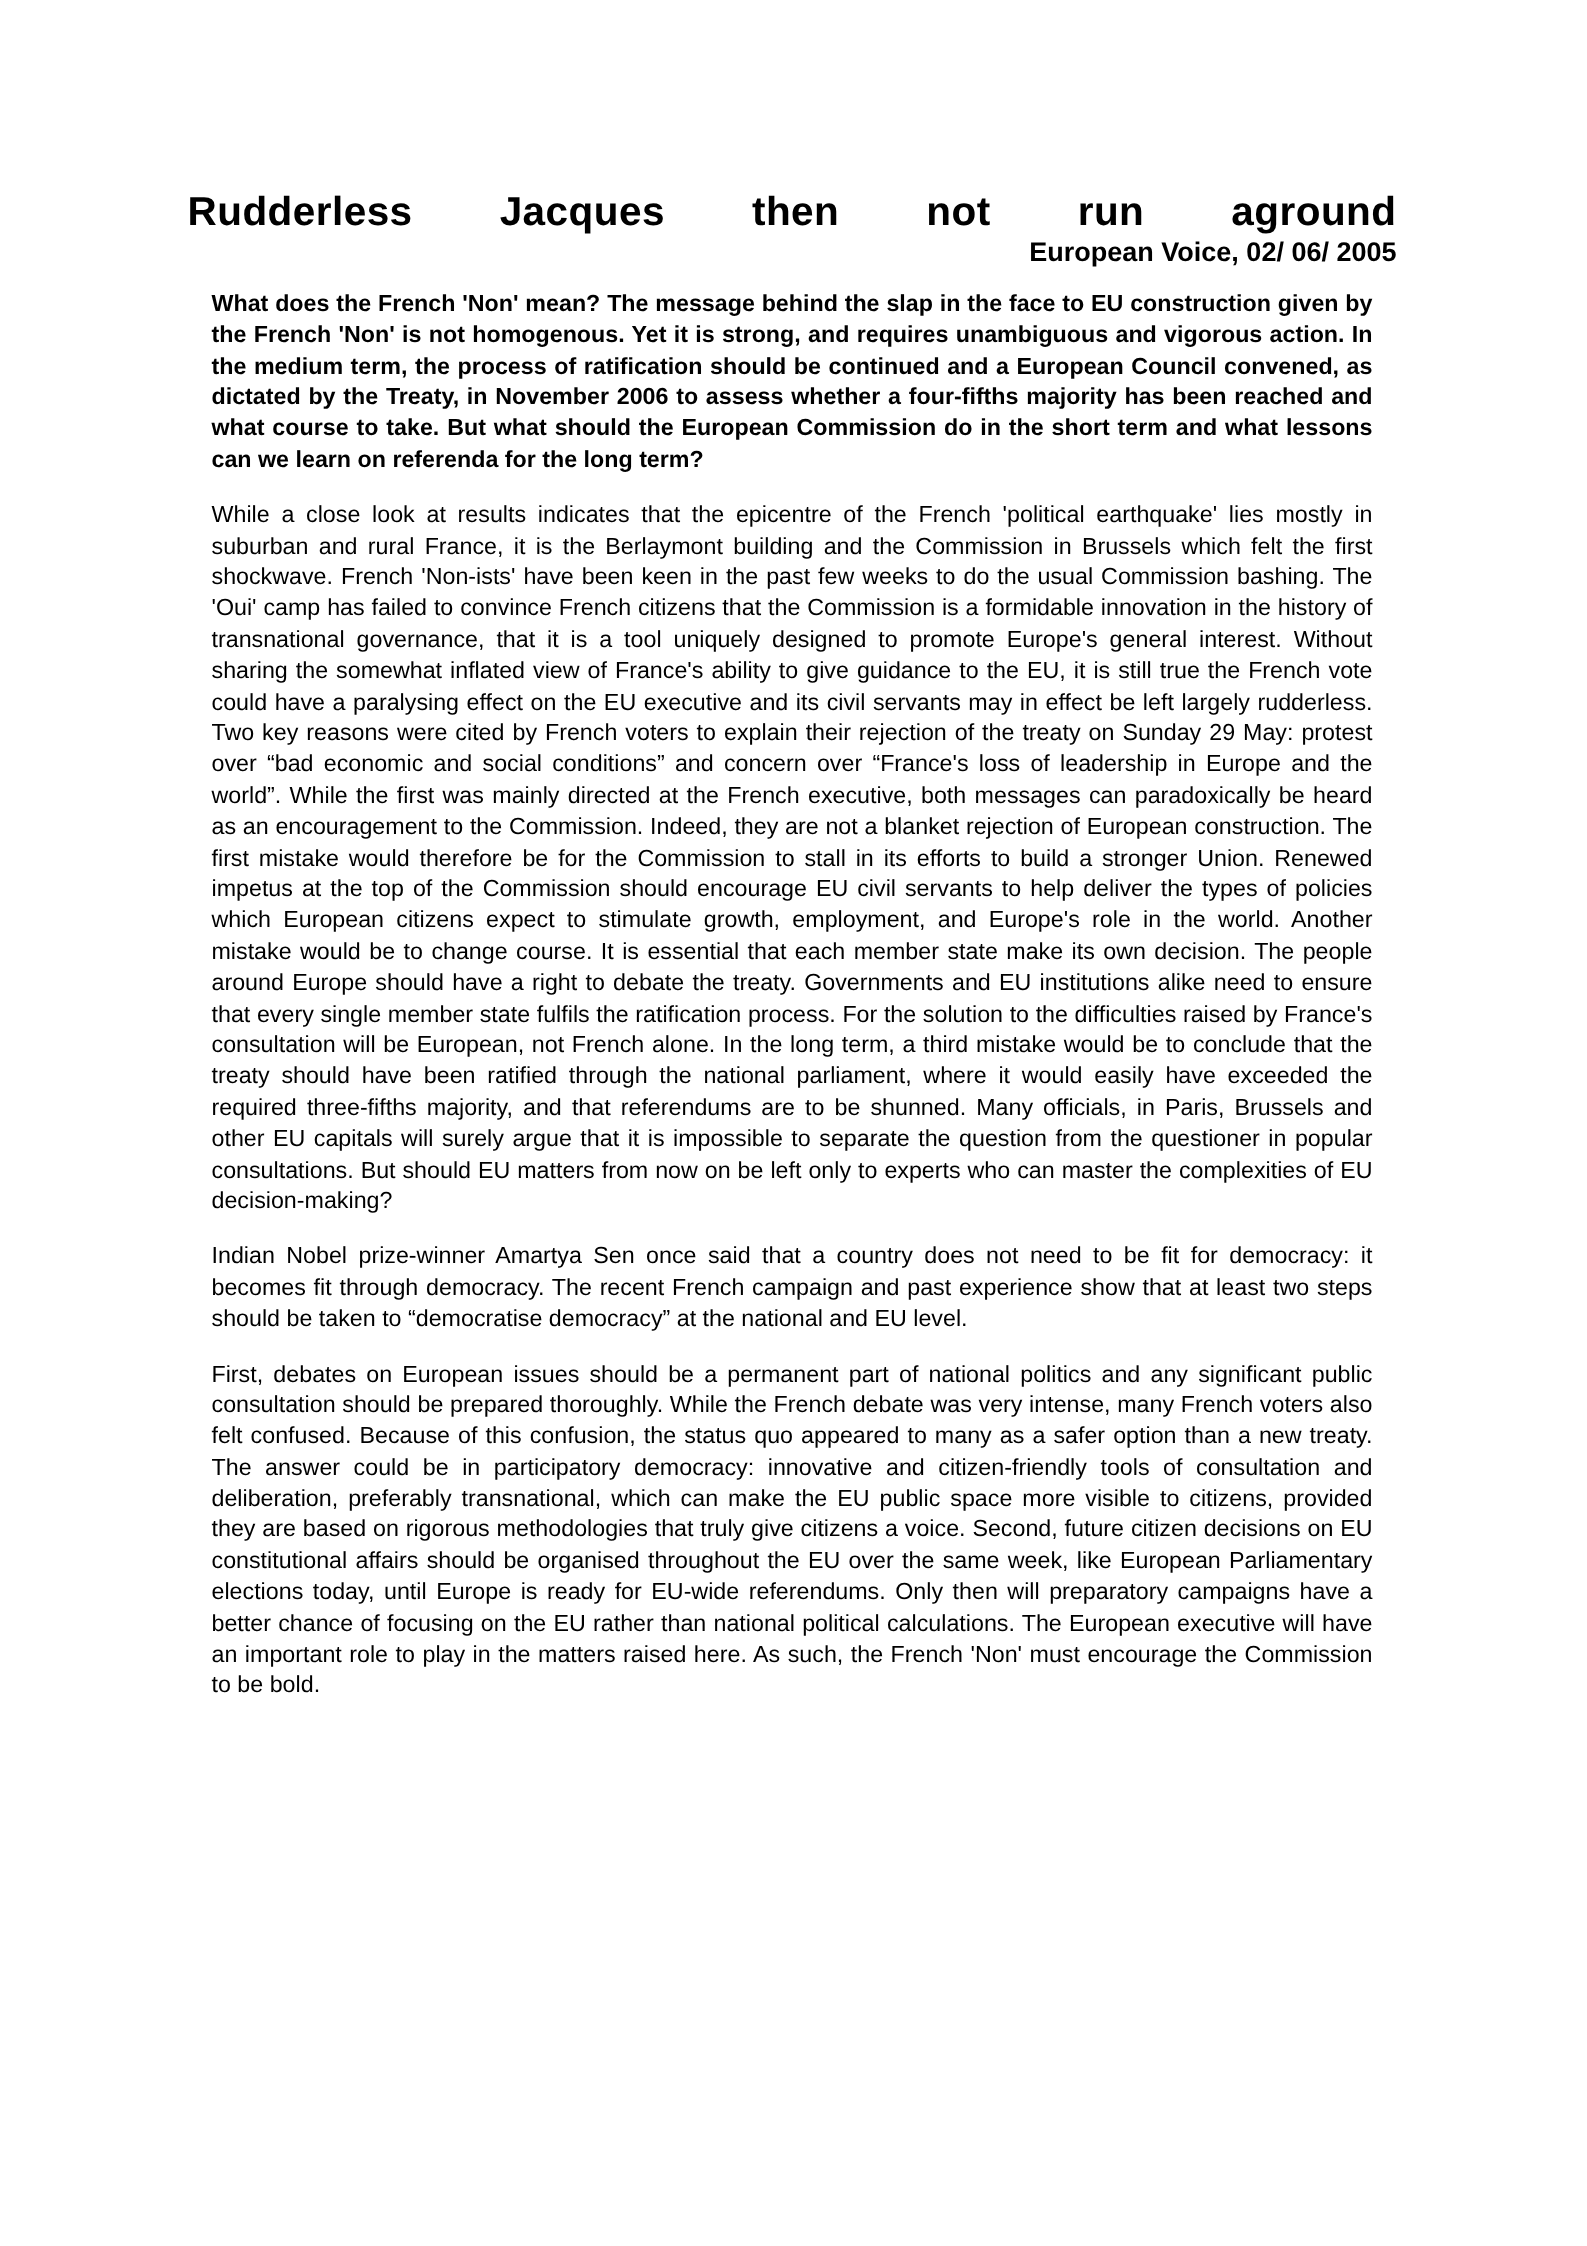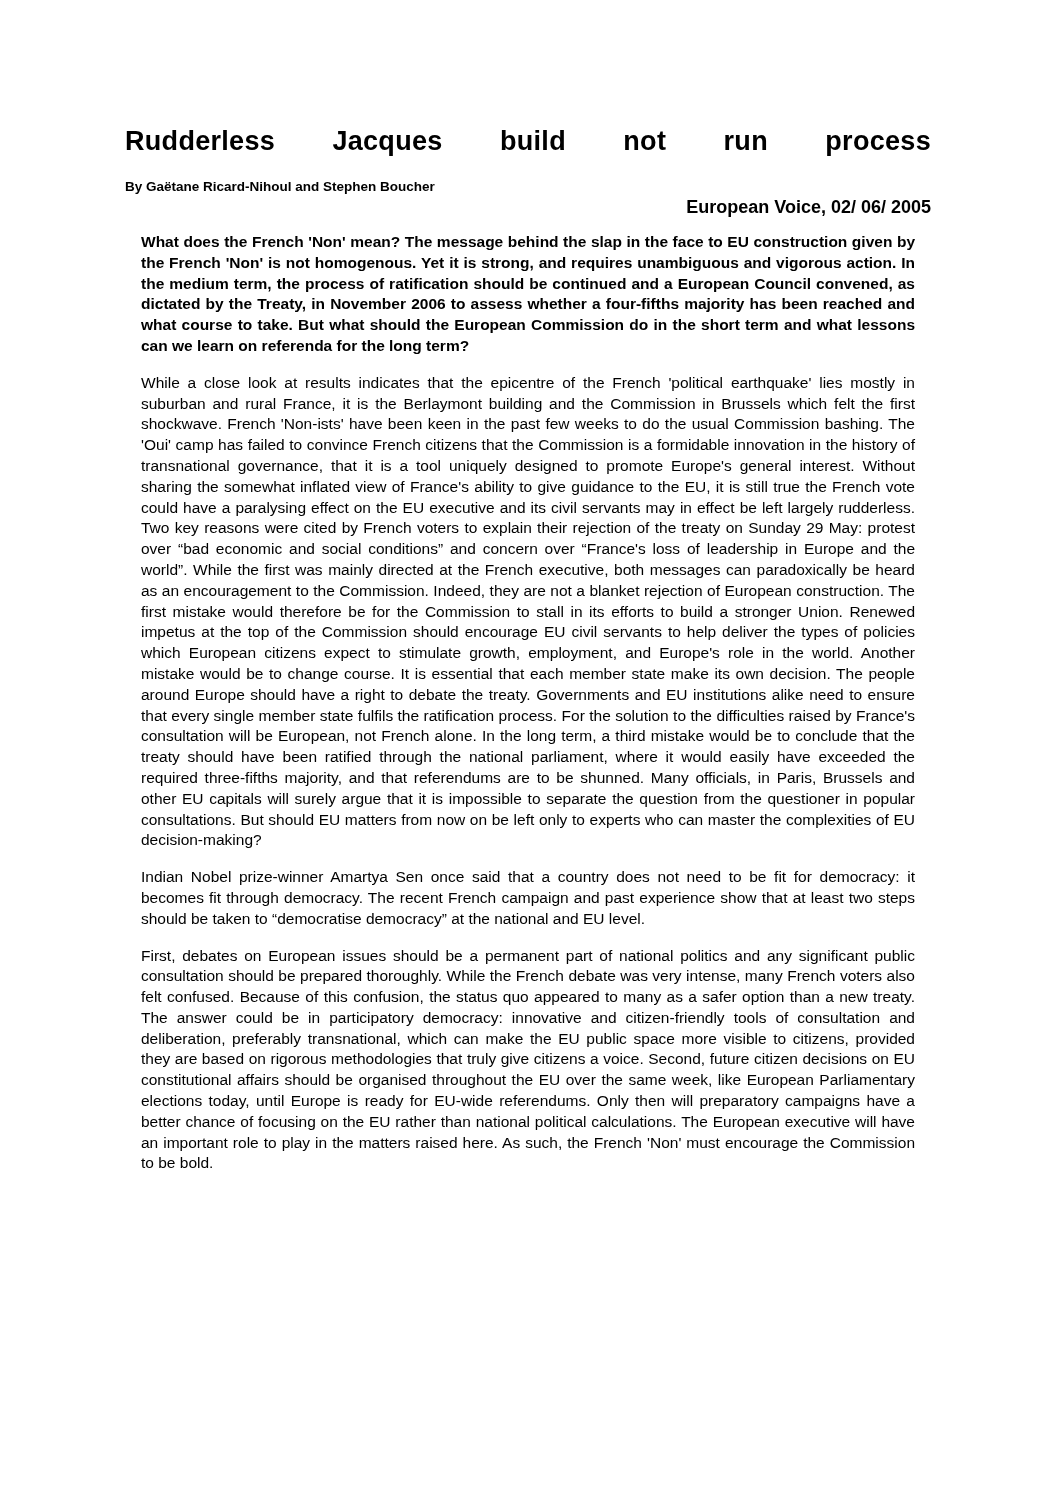--- a/index.html
+++ b/index.html
@@ -78,27 +78,26 @@
 </style>
 </head>
 <body>
 
 <div class="page">
   <div class="content">
 
     <h1 class="title">
       <span>Rudderless</span>
       <span>Jacques</span>
-      <span>build</span>
+      <span>then</span>
       <span>not</span>
       <span>run</span>
-      <span>process</span>
+      <span>aground</span>
     </h1>
 
-    <p class="byline">By Gaëtane Ricard-Nihoul and Stephen Boucher</p>
 
     <p class="source">European Voice, 02/ 06/ 2005</p>
 
     <p class="text lead">What does the French 'Non' mean? The message behind the slap in the face to EU construction given by the French 'Non' is not homogenous. Yet it is strong, and requires unambiguous and vigorous action. In the medium term, the process of ratification should be continued and a European Council convened, as dictated by the Treaty, in November 2006 to assess whether a four-fifths majority has been reached and what course to take. But what should the European Commission do in the short term and what lessons can we learn on referenda for the long term?</p>
 
     <p class="text para-1">While a close look at results indicates that the epicentre of the French 'political earthquake' lies mostly in suburban and rural France, it is the Berlaymont building and the Commission in Brussels which felt the first shockwave. French 'Non-ists' have been keen in the past few weeks to do the usual Commission bashing. The 'Oui' camp has failed to convince French citizens that the Commission is a formidable innovation in the history of transnational governance, that it is a tool uniquely designed to promote Europe's general interest. Without sharing the somewhat inflated view of France's ability to give guidance to the EU, it is still true the French vote could have a paralysing effect on the EU executive and its civil servants may in effect be left largely rudderless. Two key reasons were cited by French voters to explain their rejection of the treaty on Sunday 29 May: protest over “bad economic and social conditions” and concern over “France's loss of leadership in Europe and the world”. While the first was mainly directed at the French executive, both messages can paradoxically be heard as an encouragement to the Commission. Indeed, they are not a blanket rejection of European construction. The first mistake would therefore be for the Commission to stall in its efforts to build a stronger Union. Renewed impetus at the top of the Commission should encourage EU civil servants to help deliver the types of policies which European citizens expect to stimulate growth, employment, and Europe's role in the world. Another mistake would be to change course. It is essential that each member state make its own decision. The people around Europe should have a right to debate the treaty. Governments and EU institutions alike need to ensure that every single member state fulfils the ratification process. For the solution to the difficulties raised by France's consultation will be European, not French alone. In the long term, a third mistake would be to conclude that the treaty should have been ratified through the national parliament, where it would easily have exceeded the required three-fifths majority, and that referendums are to be shunned. Many officials, in Paris, Brussels and other EU capitals will surely argue that it is impossible to separate the question from the questioner in popular consultations. But should EU matters from now on be left only to experts who can master the complexities of EU decision-making?</p>
 
     <p class="text para-2">Indian Nobel prize-winner Amartya Sen once said that a country does not need to be fit for democracy: it becomes fit through democracy. The recent French campaign and past experience show that at least two steps should be taken to “democratise democracy” at the national and EU level.</p>
 
     <p class="text para-3">First, debates on European issues should be a permanent part of national politics and any significant public consultation should be prepared thoroughly. While the French debate was very intense, many French voters also felt confused. Because of this confusion, the status quo appeared to many as a safer option than a new treaty. The answer could be in participatory democracy: innovative and citizen-friendly tools of consultation and deliberation, preferably transnational, which can make the EU public space more visible to citizens, provided they are based on rigorous methodologies that truly give citizens a voice. Second, future citizen decisions on EU constitutional affairs should be organised throughout the EU over the same week, like European Parliamentary elections today, until Europe is ready for EU-wide referendums. Only then will preparatory campaigns have a better chance of focusing on the EU rather than national political calculations. The European executive will have an important role to play in the matters raised here. As such, the French 'Non' must encourage the Commission to be bold.</p>

